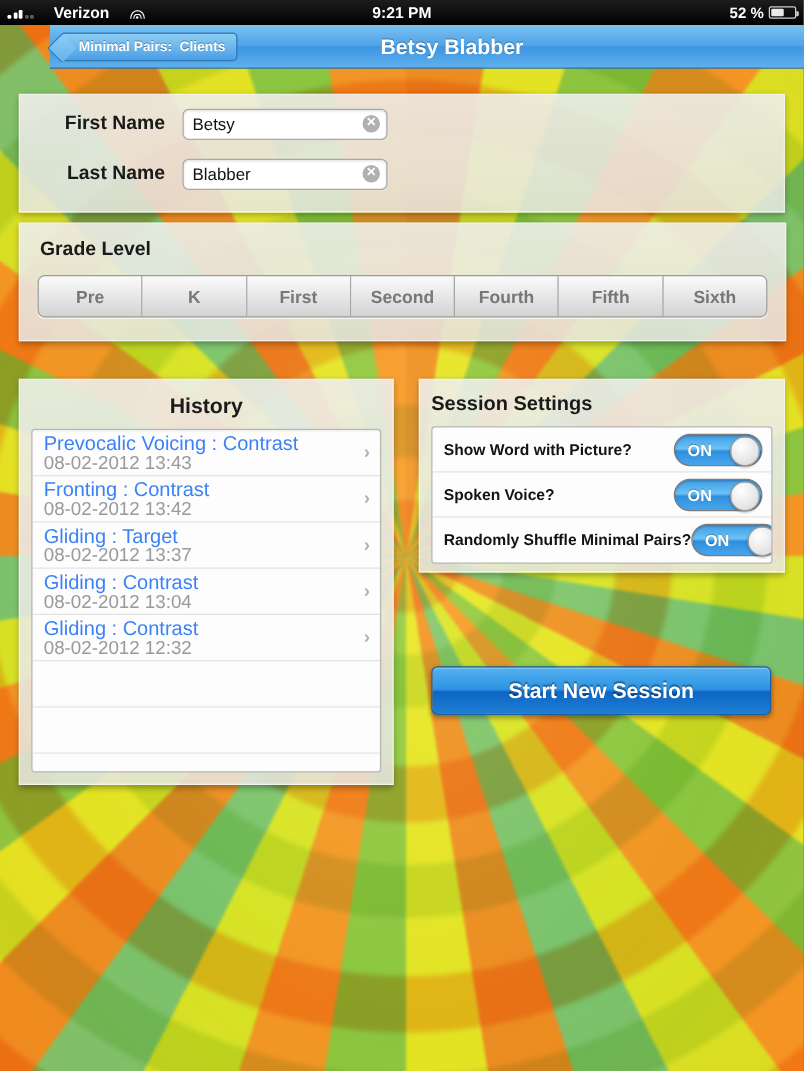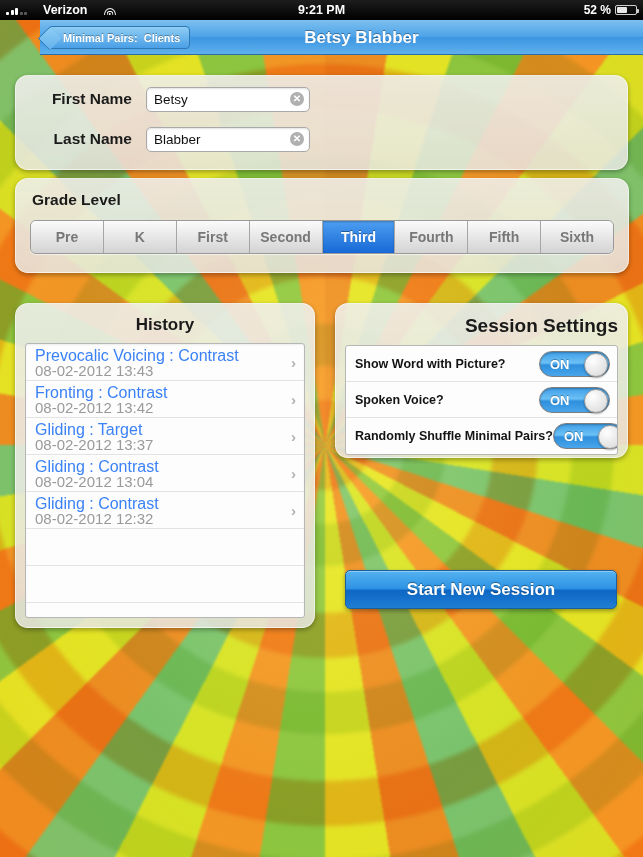--- a/index.html
+++ b/index.html
@@ -115,21 +115,21 @@
     border-left:1px solid #2f78b4; border-bottom:1px solid #2f78b4;
     transform:rotate(45deg); border-radius:2px;
   }
   #backbtn span { position:relative; z-index:2; white-space:pre; }
 
   
   .panel {
     position:absolute;
     background:linear-gradient(rgba(238,238,234,0.90), rgba(231,231,226,0.86));
     border:1px solid rgba(255,255,255,0.5);
-    border-radius:13px;
+    border-radius:0;
     box-shadow:0 2px 5px rgba(0,0,0,.33);
     z-index:10;
   }
 
   
   #namepanel { left:15px; top:75px; width:613px; height:95px; }
   .formrow { display:flex; align-items:center; height:34px; margin-top:6px; }
   .formrow .lbl {
     width:130px; text-align:right; padding-right:14px;
     font-size:15.5px; font-weight:bold; color:#1a1a1a;
@@ -191,21 +191,21 @@
   .lrow .t { font-size:16px; font-weight:normal; color:#3b82f6; line-height:17px; white-space:nowrap; }
   .lrow .s { font-size:15px; color:#9a9a9a; line-height:13px; }
   .lrow .chev {
     position:absolute; right:8px; top:50%; transform:translateY(-50%);
     color:#b2b2b2; font-size:15px; font-weight:bold;
   }
   .lrow.empty { height:37px; cursor:default; }
 
   
   #settingspanel { left:335px; top:303px; width:293px; height:155px; padding:8px 9px 10px; }
-  #settingspanel .ttl { text-align:right; font-size:19px; font-weight:bold; color:#1a1a1a; margin:3px 0 8px; }
+  #settingspanel .ttl { text-align:left; font-size:16px; font-weight:bold; color:#1a1a1a; margin:3px 0 8px; }
   .setbox { background:#fdfdfd; border:1px solid #b6b6b6; border-radius:3px; overflow:hidden; }
   .setrow {
     display:flex; align-items:center; height:36px;
     padding:0 7px 0 9px; border-bottom:1px solid #e3e3e3;
   }
   .setrow:last-child { border-bottom:none; }
   .setrow .sl { flex:1; font-size:12.5px; font-weight:bold; color:#131313; white-space:nowrap; }
   .switch {
     position:relative; width:71px; height:26px; flex:none;
     border-radius:14px; border:1px solid #7d7d7d;
@@ -228,21 +228,21 @@
 
   
   #startbtn {
     position:absolute; left:345px; top:533px; width:272px; height:39px;
     background:linear-gradient(#54b2f0 0%, #2e93e4 47%, #0d66c4 53%, #1f7ed4 100%);
     border:1px solid #1a5f9e; border-radius:5px;
     box-shadow:0 2px 4px rgba(0,0,0,.35), inset 0 1px 0 rgba(255,255,255,.35);
     display:flex; align-items:center; justify-content:center;
     color:#fff; font-size:17px; font-weight:bold;
     text-shadow:0 -1px 1px rgba(0,0,0,.4);
-    cursor:pointer; z-index:11;margin-top:37px;
+    cursor:pointer; z-index:11;
   }
 </style>
 </head>
 <body>
 
 <div id="bg">
   <div class="swirl"></div>
   <div class="rings"></div>
   <div class="tint"></div>
 </div>
@@ -296,21 +296,20 @@
   </div>
 </div>
 
 <div class="panel" id="gradepanel">
   <div class="ttl">Grade Level</div>
   <div class="segctl" id="segctl">
       <div class="seg">Pre</div>
       <div class="seg">K</div>
       <div class="seg">First</div>
       <div class="seg">Second</div>
-      <div class="seg sel">Third</div>
       <div class="seg">Fourth</div>
       <div class="seg">Fifth</div>
       <div class="seg">Sixth</div>
     </div>
 </div>
 
 <div class="panel" id="historypanel">
   <div class="ttl">History</div>
   <div class="listbox" id="historylist">
       <div class="lrow">

